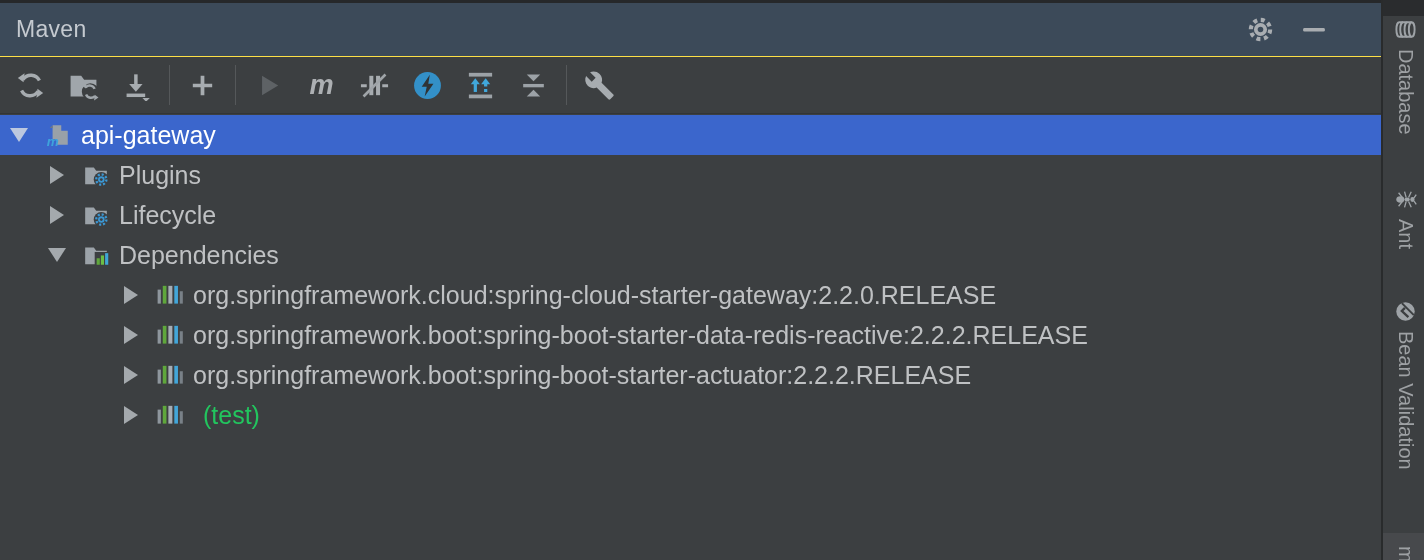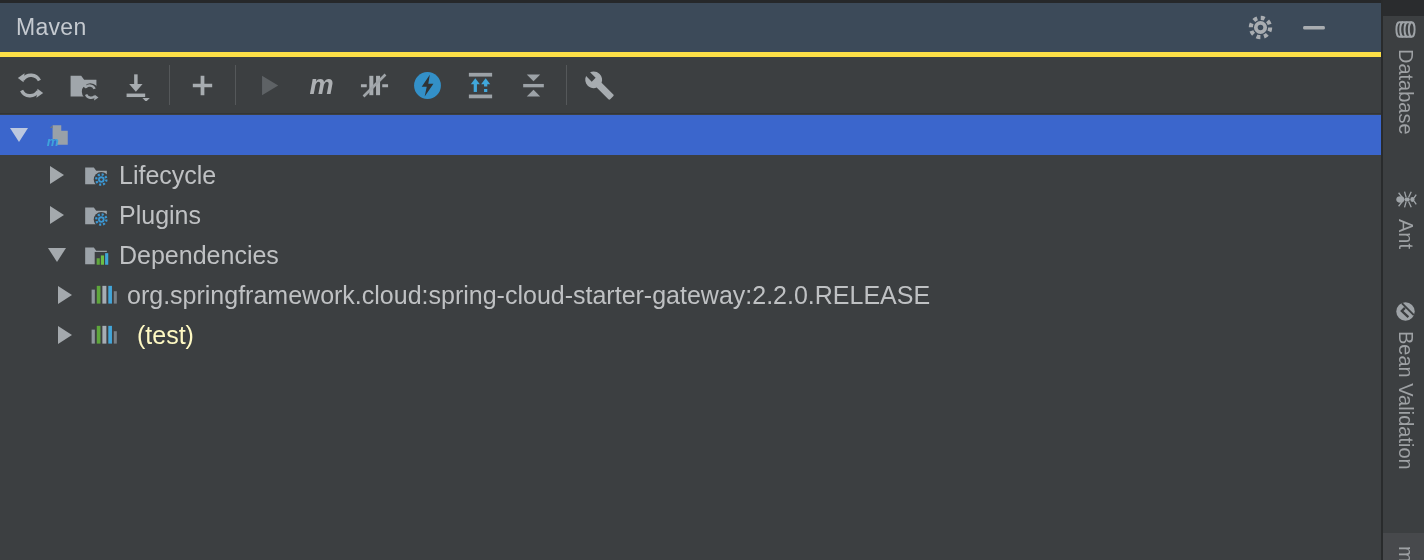--- a/index.html
+++ b/index.html
@@ -4,48 +4,48 @@
 <style>
   html,body{margin:0;padding:0;}
   body{
     width:1424px;height:560px;position:relative;overflow:hidden;
     background:#3C3F41;font-family:"Liberation Sans",sans-serif;
     -webkit-font-smoothing:antialiased;
   }
   
   .panel{position:absolute;left:0;top:0;width:1381px;height:560px;background:#3C3F41;}
   .titlebar{
-    height:57px;background:#3C4A59;border-top:3px solid #26282A;border-bottom:5px solid #fde047;
+    height:57px;background:#3C4A59;border-top:3px solid #26282A;border-bottom:1px solid #fde047;
     display:flex;align-items:center;padding:0 0 0 16px;box-sizing:border-box;
   }
   .titlebar .title{font-size:23px;color:#C5CAD0;letter-spacing:.3px;}
   .tb-right{margin-left:auto;display:flex;align-items:center;gap:26px;padding-right:54px;}
   .tb-btn{display:flex;align-items:center;justify-content:center;cursor:default;}
   
   .toolbar{
     height:57px;display:flex;align-items:center;padding-left:4px;
     border-bottom:1px solid #323537;box-sizing:border-box;
   }
   .tbtn{width:53px;height:46px;display:flex;align-items:center;justify-content:center;border-radius:4px;}
   .tbtn svg{width:31px;height:31px;}
   .tsep{width:1px;height:40px;background:#55585A;margin:0 6px;}
   
   .tree{position:relative;padding-top:1px;font-size:25px;color:#BFC1C3;}
   .row{height:40px;display:flex;align-items:center;white-space:nowrap;}
   .row.lvl0{padding-left:8px;}
   .row.lvl1{padding-left:46px;}
-  .row.lvl2{padding-left:54px;}
+  .row.lvl2{padding-left:120px;}
   .row.selected{background:#3B66CC;color:#FFFFFF;}
   .toggle{width:22px;margin-right:14px;display:flex;align-items:center;justify-content:center;flex:0 0 auto;}
   .tri-collapsed{width:0;height:0;border-left:14px solid #A4A9AD;border-top:9px solid transparent;border-bottom:9px solid transparent;}
   .tri-expanded{width:0;height:0;border-top:14px solid #A4A9AD;border-left:9px solid transparent;border-right:9px solid transparent;}
   .row.selected .tri-expanded{border-top-color:#BCC8DF;}
   .node-icon{width:28px;height:28px;margin-right:9px;display:flex;align-items:center;justify-content:center;flex:0 0 auto;}
   .node-icon svg{width:28px;height:26px;}
-  .suffix{color:#fef9c3;margin-left:10px;}
+  .suffix{color:#22c55e;margin-left:10px;}
   
   .stripe{
     position:absolute;left:1381px;top:0;width:43px;height:560px;background:#3C3F41;
     border-left:2px solid #292B2C;box-sizing:border-box;
   }
   .stripe-cap{height:16px;background:#2A2C2E;}
   .stripe-item{
     position:absolute;transform:rotate(90deg);transform-origin:0 0;
     display:flex;align-items:center;gap:8px;white-space:nowrap;
     color:#9EA1A4;font-size:20px;line-height:26px;height:26px;
@@ -188,50 +188,51 @@
         <span class="toggle">
           <span class="tri-expanded"></span>
         </span>
         <span class="node-icon">
           <svg viewBox="0 0 24 24">
             <path d="M7 3h8v5h6v13H11v-5H7z" fill="#99A1A8"></path>
             <polygon points="7,3 4.4,5.6 7,5.6" fill="#717880"></polygon>
             <text x="1.5" y="22.5" font-size="12.5" font-weight="bold" font-style="italic" fill="#3EA3DC" font-family="Liberation Sans, sans-serif">m</text>
           </svg>
         </span>
+        <span>api-gateway</span>
       </div>
       <div class="row lvl1">
         <span class="toggle">
           <span class="tri-collapsed"></span>
         </span>
         <span class="node-icon">
           <svg viewBox="0 0 24 24">
             <path d="M2 5h8l2.2 3H22v12.5H2z" fill="#9CA3A9"></path>
             <circle cx="16.9" cy="16.2" r="7" fill="#3C3F41"></circle>
             <circle cx="16.9" cy="16.2" r="4.7" fill="none" stroke="#3B97D3" stroke-width="2.1" stroke-dasharray="1.9 1.75"></circle>
             <circle cx="16.9" cy="16.2" r="3" fill="#3B97D3"></circle>
             <circle cx="16.9" cy="16.2" r="1.3" fill="#3C3F41"></circle>
           </svg>
         </span>
-        <span>Lifecycle</span>
+        <span>Plugins</span>
       </div>
       <div class="row lvl1">
         <span class="toggle">
           <span class="tri-collapsed"></span>
         </span>
         <span class="node-icon">
           <svg viewBox="0 0 24 24">
             <path d="M2 5h8l2.2 3H22v12.5H2z" fill="#9CA3A9"></path>
             <circle cx="16.9" cy="16.2" r="7" fill="#3C3F41"></circle>
             <circle cx="16.9" cy="16.2" r="4.7" fill="none" stroke="#3B97D3" stroke-width="2.1" stroke-dasharray="1.9 1.75"></circle>
             <circle cx="16.9" cy="16.2" r="3" fill="#3B97D3"></circle>
             <circle cx="16.9" cy="16.2" r="1.3" fill="#3C3F41"></circle>
           </svg>
         </span>
-        <span>Plugins</span>
+        <span>Lifecycle</span>
       </div>
       <div class="row lvl1">
         <span class="toggle">
           <span class="tri-expanded"></span>
         </span>
         <span class="node-icon">
           <svg viewBox="0 0 24 24">
             <path d="M2 5h8l2.2 3H22v12.5H2z" fill="#9CA3A9"></path>
             <rect x="10.8" y="9.2" width="13.2" height="12.3" fill="#3C3F41"></rect>
             <rect x="12.6" y="15" width="2.9" height="6" fill="#5FA73C"></rect>
@@ -248,20 +249,50 @@
         <span class="node-icon">
           <svg viewBox="0 0 26 24">
             <rect x="1.5" y="7" width="3" height="13" fill="#8E969D"></rect>
             <rect x="6.3" y="3.5" width="3.4" height="16.5" fill="#5FA73C"></rect>
             <rect x="11.5" y="3.5" width="3.7" height="16.5" fill="#A6ADB4"></rect>
             <rect x="17" y="3.5" width="3.4" height="16.5" fill="#43A6D9"></rect>
             <rect x="22.1" y="8.5" width="2.8" height="11.5" fill="#798188"></rect>
           </svg>
         </span>
         <span>org.springframework.cloud:spring-cloud-starter-gateway:2.2.0.RELEASE</span>
+      </div>
+      <div class="row lvl2">
+        <span class="toggle">
+          <span class="tri-collapsed"></span>
+        </span>
+        <span class="node-icon">
+          <svg viewBox="0 0 26 24">
+            <rect x="1.5" y="7" width="3" height="13" fill="#8E969D"></rect>
+            <rect x="6.3" y="3.5" width="3.4" height="16.5" fill="#5FA73C"></rect>
+            <rect x="11.5" y="3.5" width="3.7" height="16.5" fill="#A6ADB4"></rect>
+            <rect x="17" y="3.5" width="3.4" height="16.5" fill="#43A6D9"></rect>
+            <rect x="22.1" y="8.5" width="2.8" height="11.5" fill="#798188"></rect>
+          </svg>
+        </span>
+        <span>org.springframework.boot:spring-boot-starter-data-redis-reactive:2.2.2.RELEASE</span>
+      </div>
+      <div class="row lvl2">
+        <span class="toggle">
+          <span class="tri-collapsed"></span>
+        </span>
+        <span class="node-icon">
+          <svg viewBox="0 0 26 24">
+            <rect x="1.5" y="7" width="3" height="13" fill="#8E969D"></rect>
+            <rect x="6.3" y="3.5" width="3.4" height="16.5" fill="#5FA73C"></rect>
+            <rect x="11.5" y="3.5" width="3.7" height="16.5" fill="#A6ADB4"></rect>
+            <rect x="17" y="3.5" width="3.4" height="16.5" fill="#43A6D9"></rect>
+            <rect x="22.1" y="8.5" width="2.8" height="11.5" fill="#798188"></rect>
+          </svg>
+        </span>
+        <span>org.springframework.boot:spring-boot-starter-actuator:2.2.2.RELEASE</span>
       </div>
       <div class="row lvl2">
         <span class="toggle">
           <span class="tri-collapsed"></span>
         </span>
         <span class="node-icon">
           <svg viewBox="0 0 26 24">
             <rect x="1.5" y="7" width="3" height="13" fill="#8E969D"></rect>
             <rect x="6.3" y="3.5" width="3.4" height="16.5" fill="#5FA73C"></rect>
             <rect x="11.5" y="3.5" width="3.7" height="16.5" fill="#A6ADB4"></rect>

